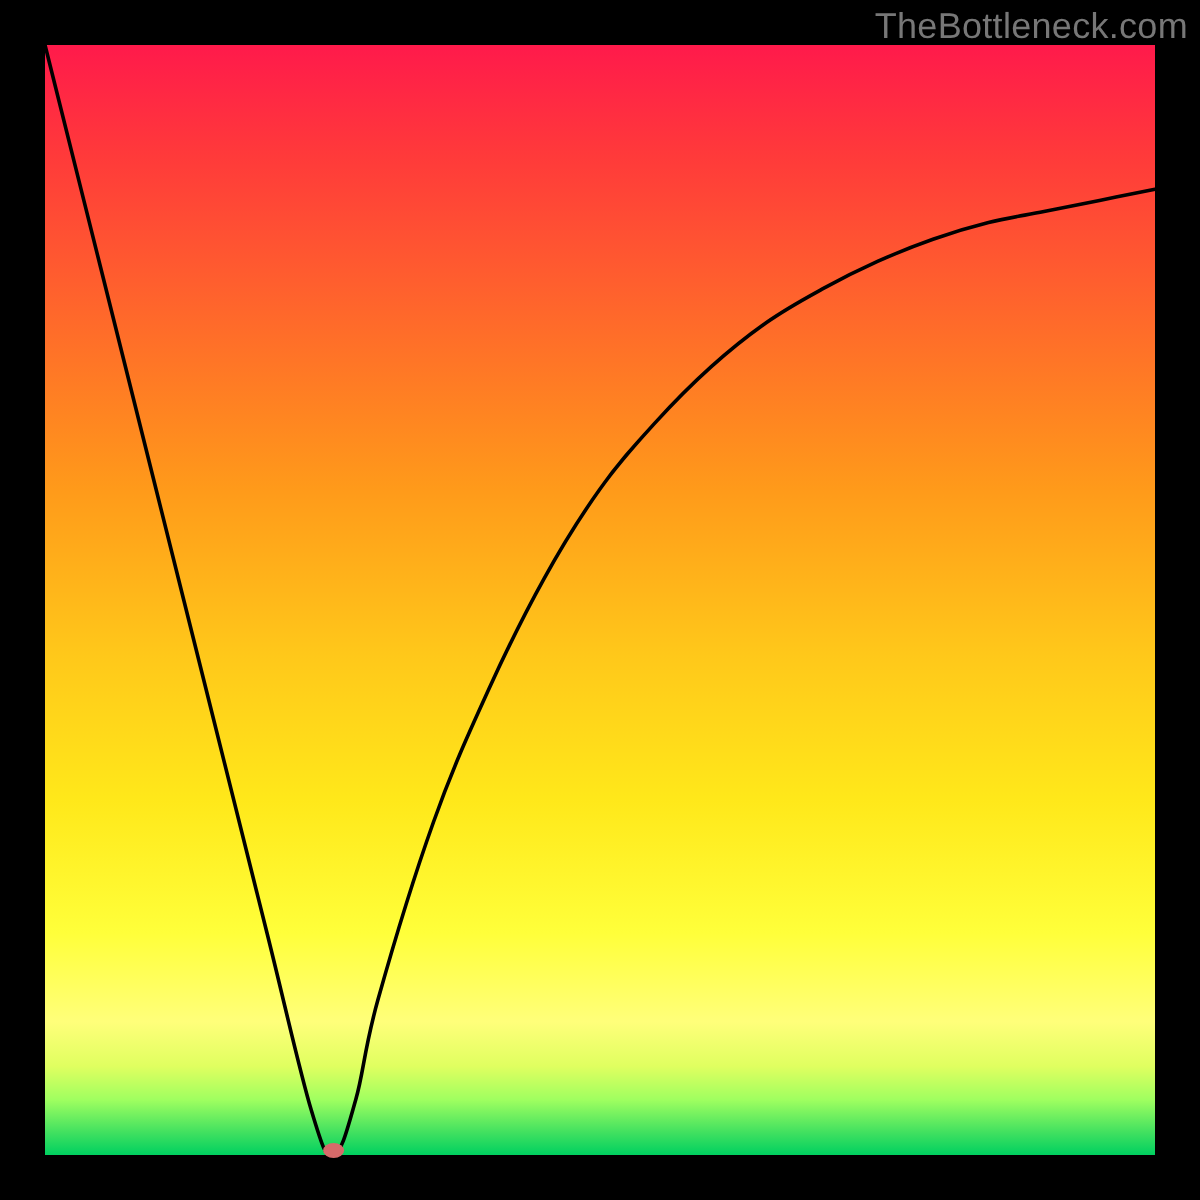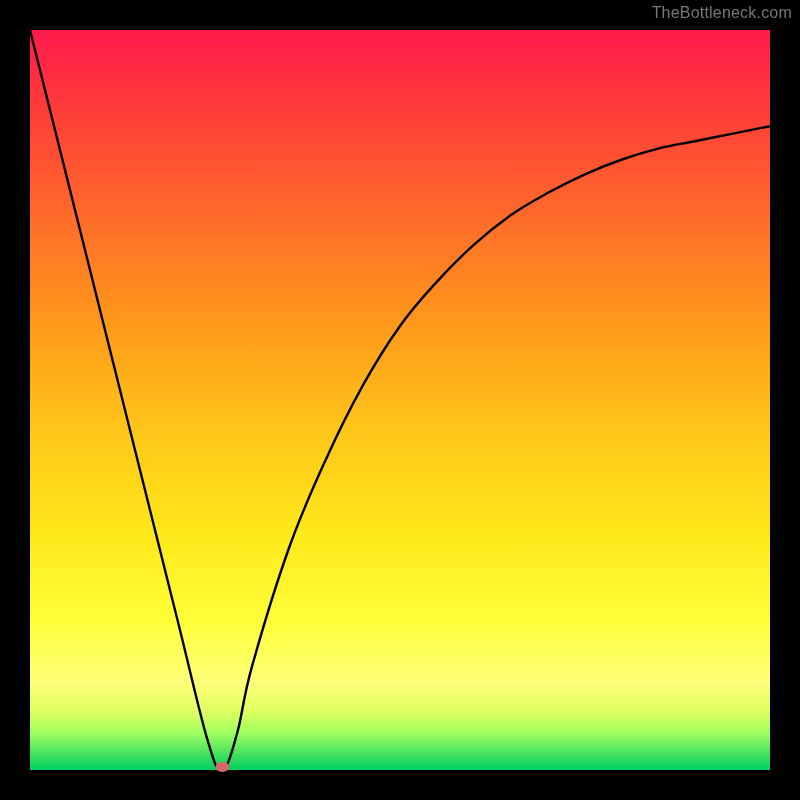--- a/index.html
+++ b/index.html
@@ -35,21 +35,21 @@
       #a0ff60 95%,
       #40e060 98%,
       #00d060 100%);
     box-sizing: border-box;
   }
   .attribution {
     position: absolute;
     top: 4px;
     right: 8px;
     color: #777;
-    font-size: 16px;
+    font-size: 24px;
     font-weight: 500;
     letter-spacing: 0.2px;
   }
   svg.curve {
     position: absolute;
     left: 0;
     top: 0;
     width: 740px;
     height: 740px;
     overflow: visible;

